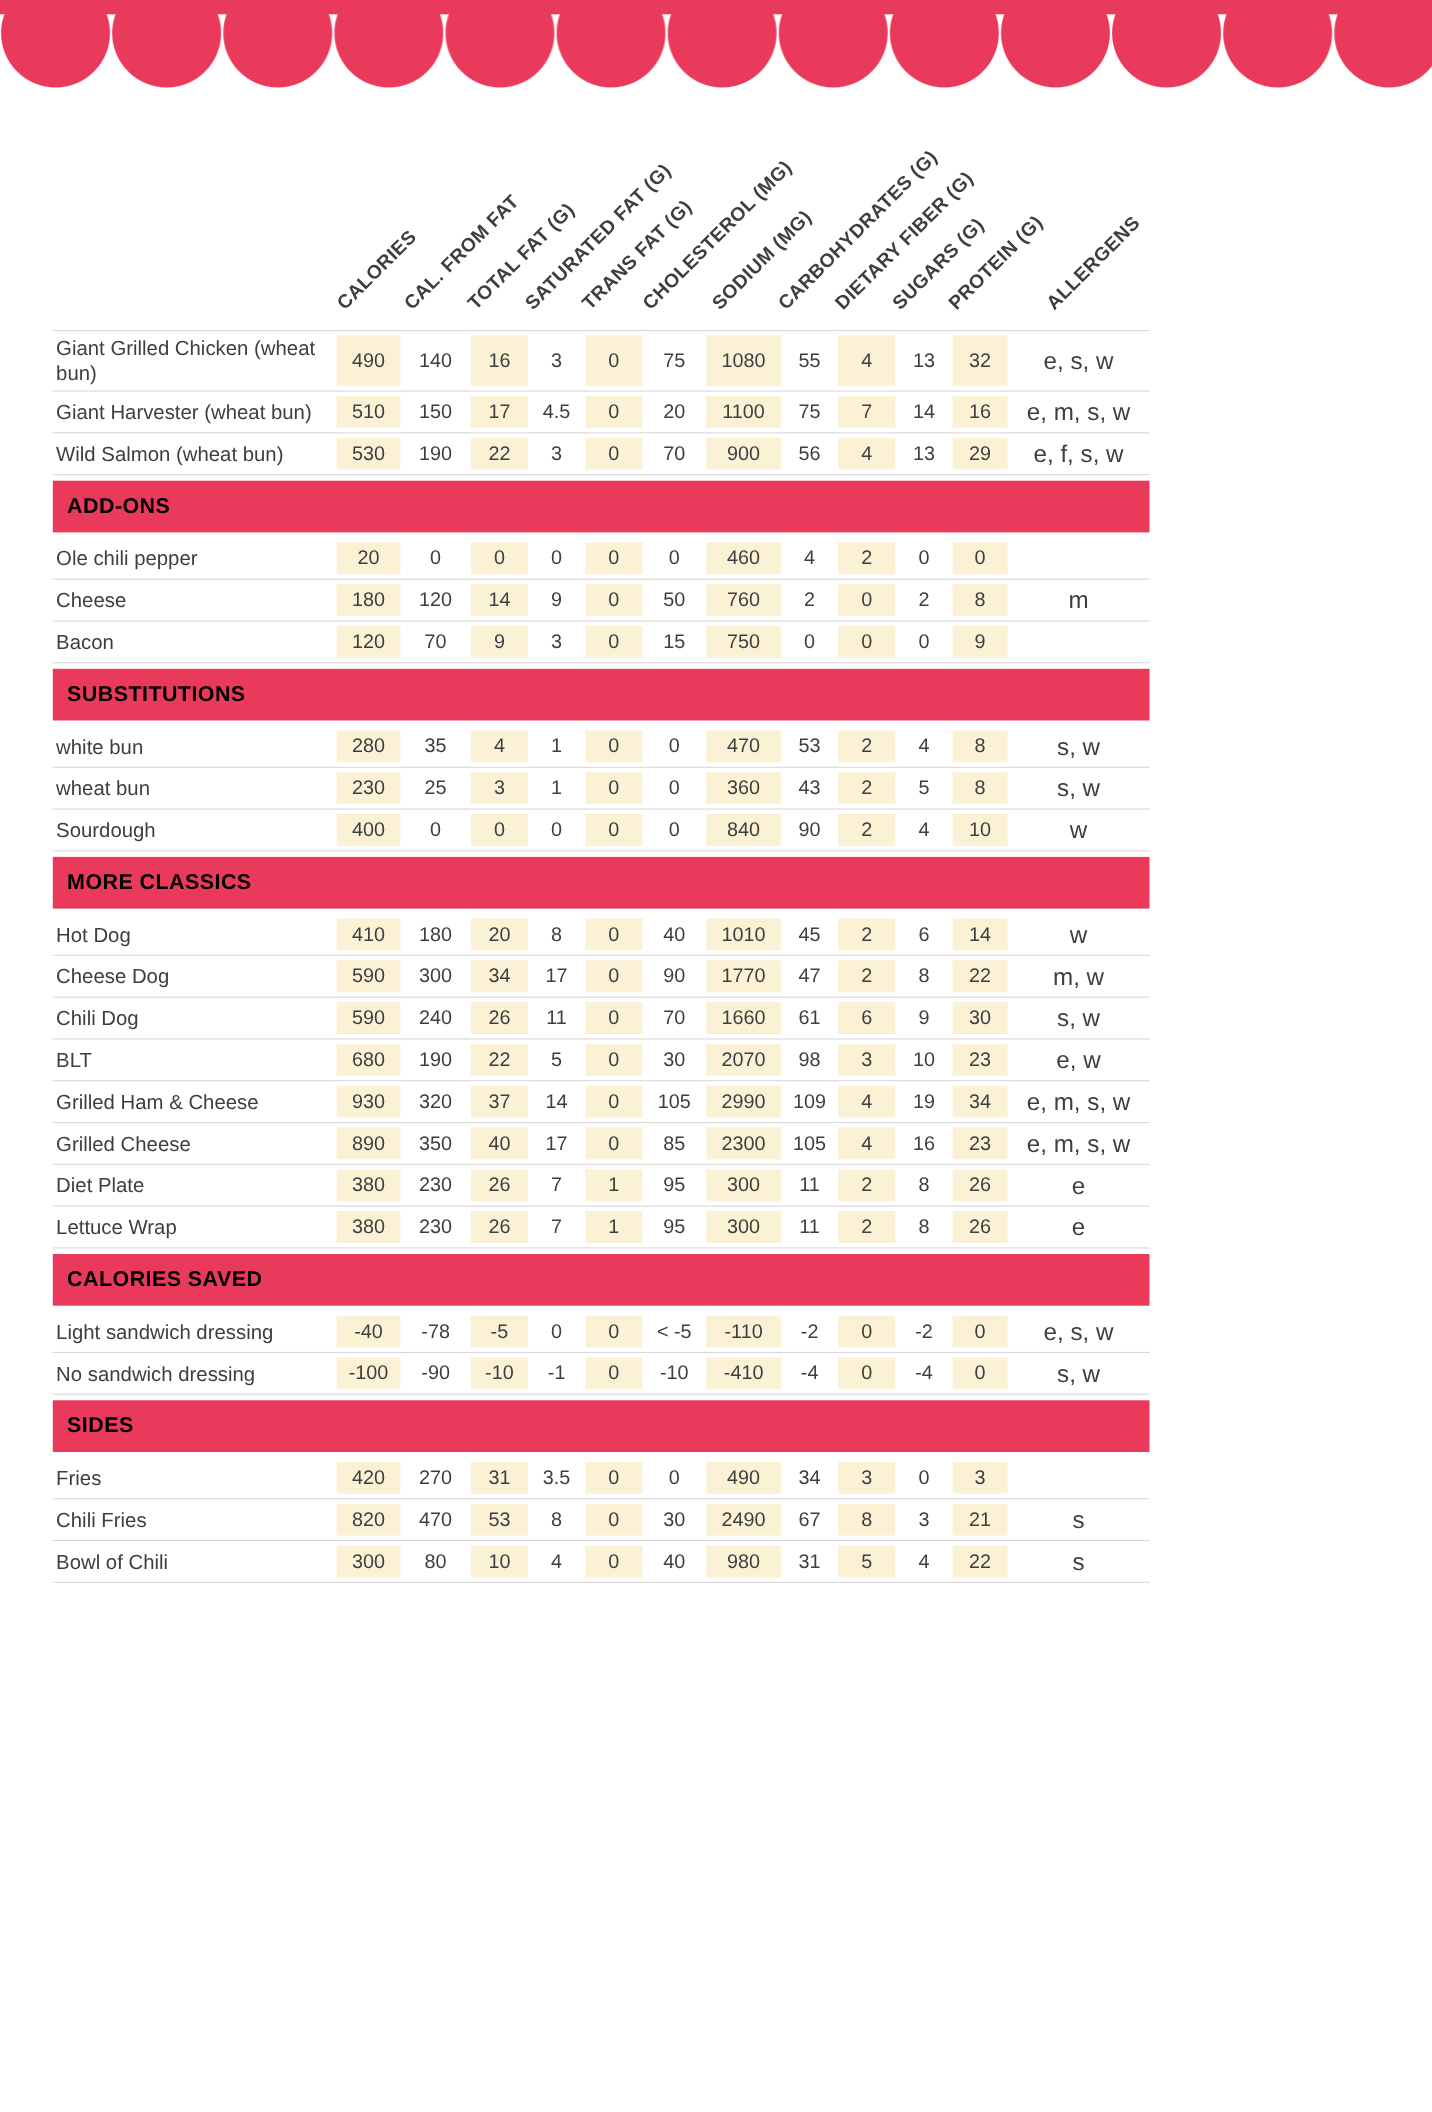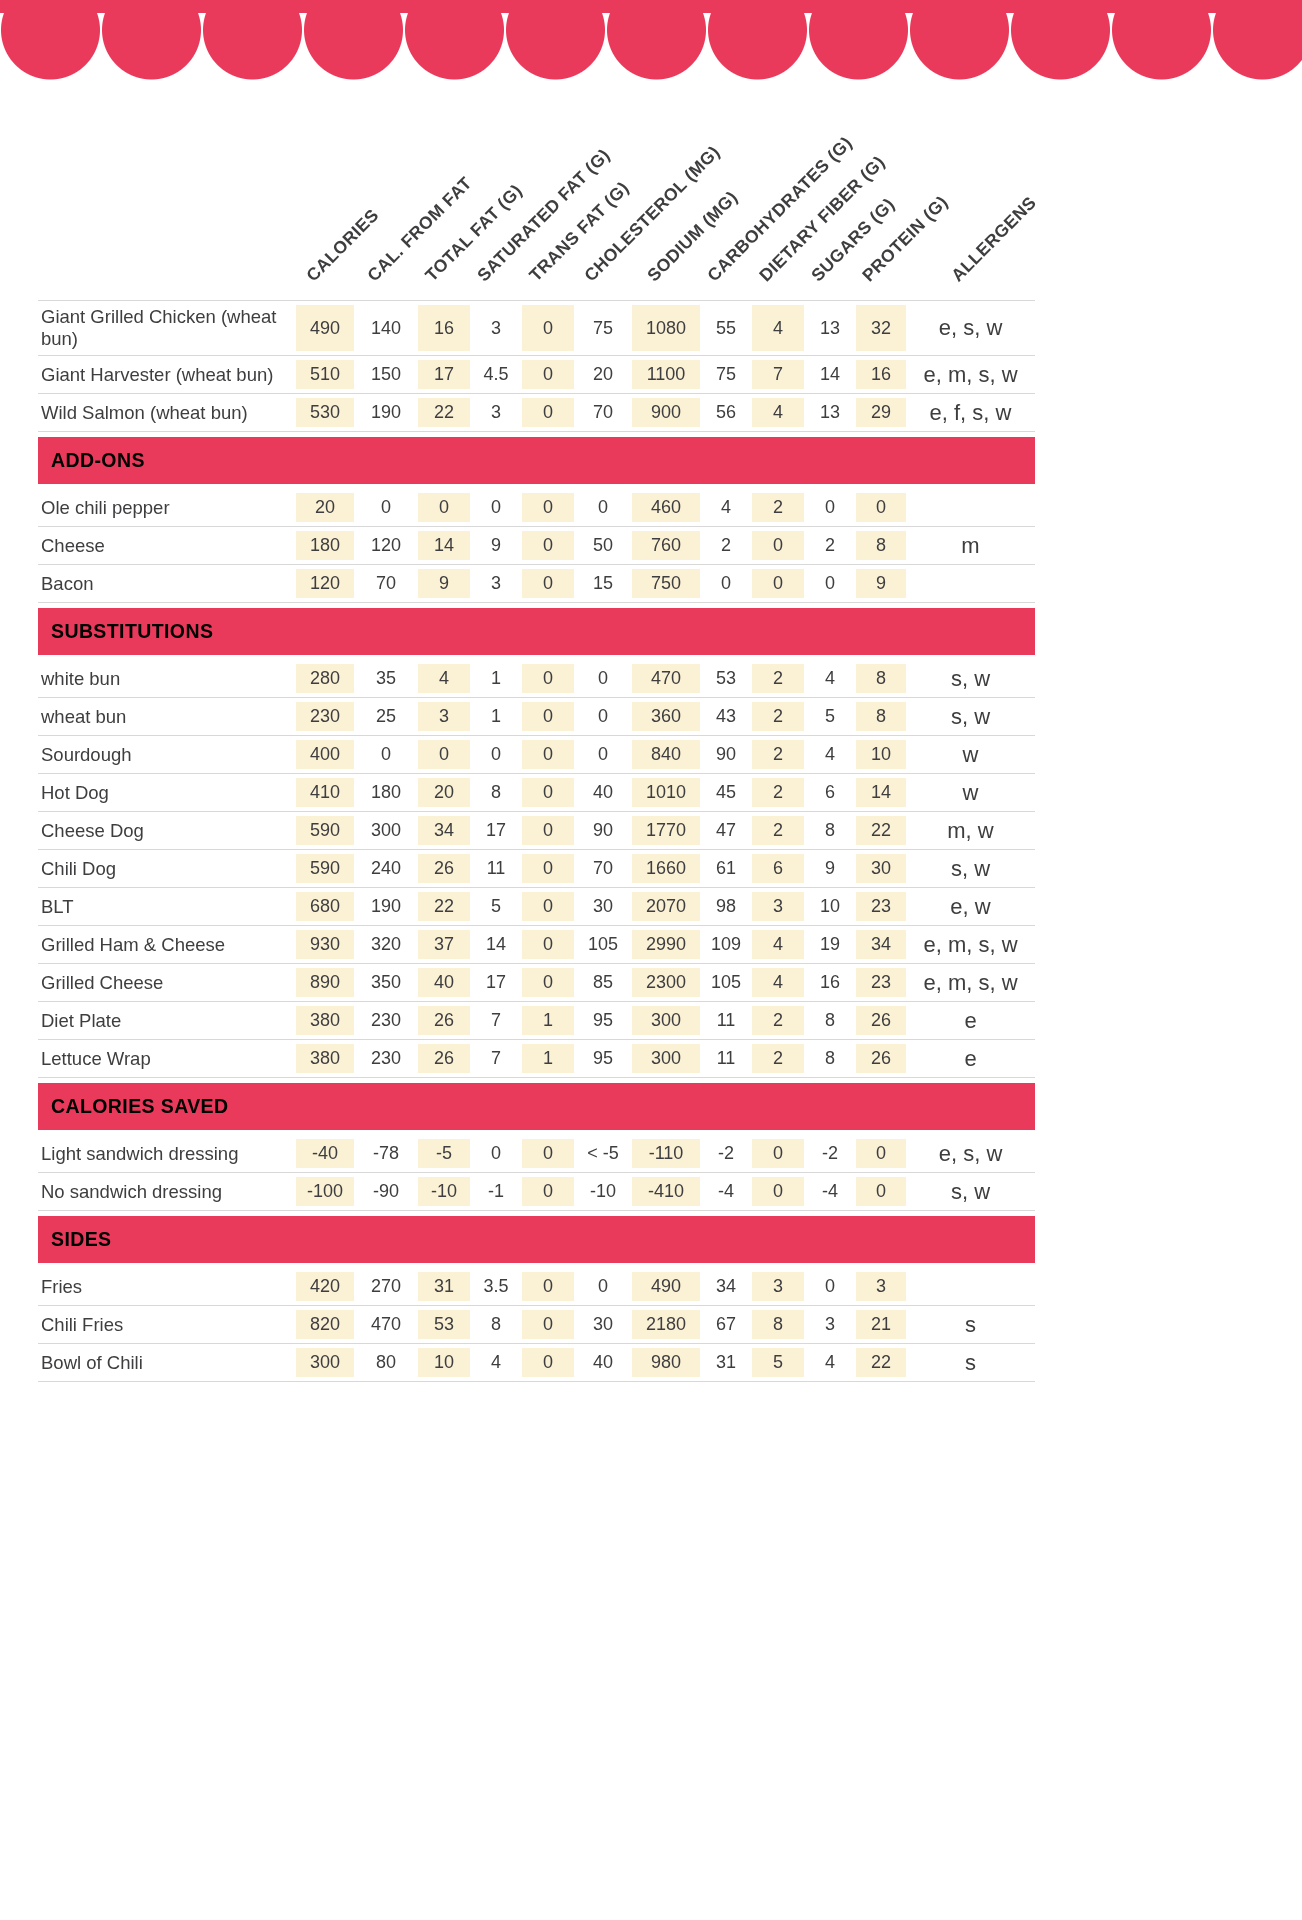--- a/index.html
+++ b/index.html
@@ -44,21 +44,21 @@
     white-space:nowrap;
     transform:rotate(-45deg);
     transform-origin:0 100%;
     font-weight:bold;
     font-size:17.5px;
     letter-spacing:0.4px;
     color:var(--text);
   }
   
   .table-rows{
-    margin-left:38px;
+    margin-left:48px;
     width:997px;
     border-top:1px solid var(--line);
   }
   .row{
     display:grid;
     grid-template-columns:258px 58px 64px 52px 52px 52px 58px 68px 52px 52px 52px 50px 129px;
     border-bottom:1px solid var(--line);
     min-height:38px;
     align-items:stretch;
   }
@@ -247,20 +247,21 @@
         <div class="cell num">0</div>
         <div class="cell num">0</div>
         <div class="cell num">0</div>
         <div class="cell num">840</div>
         <div class="cell num">90</div>
         <div class="cell num">2</div>
         <div class="cell num">4</div>
         <div class="cell num">10</div>
         <div class="cell allergens">w</div>
       </div>
+      <div class="section-bar">MORE CLASSICS</div>
       <div class="row">
         <div class="cell name">Hot Dog</div>
         <div class="cell num">410</div>
         <div class="cell num">180</div>
         <div class="cell num">20</div>
         <div class="cell num">8</div>
         <div class="cell num">0</div>
         <div class="cell num">40</div>
         <div class="cell num">1010</div>
         <div class="cell num">45</div>
@@ -422,21 +423,21 @@
         <div class="cell allergens"></div>
       </div>
       <div class="row">
         <div class="cell name">Chili Fries</div>
         <div class="cell num">820</div>
         <div class="cell num">470</div>
         <div class="cell num">53</div>
         <div class="cell num">8</div>
         <div class="cell num">0</div>
         <div class="cell num">30</div>
-        <div class="cell num">2180</div>
+        <div class="cell num">2490</div>
         <div class="cell num">67</div>
         <div class="cell num">8</div>
         <div class="cell num">3</div>
         <div class="cell num">21</div>
         <div class="cell allergens">s</div>
       </div>
       <div class="row">
         <div class="cell name">Bowl of Chili</div>
         <div class="cell num">300</div>
         <div class="cell num">80</div>

